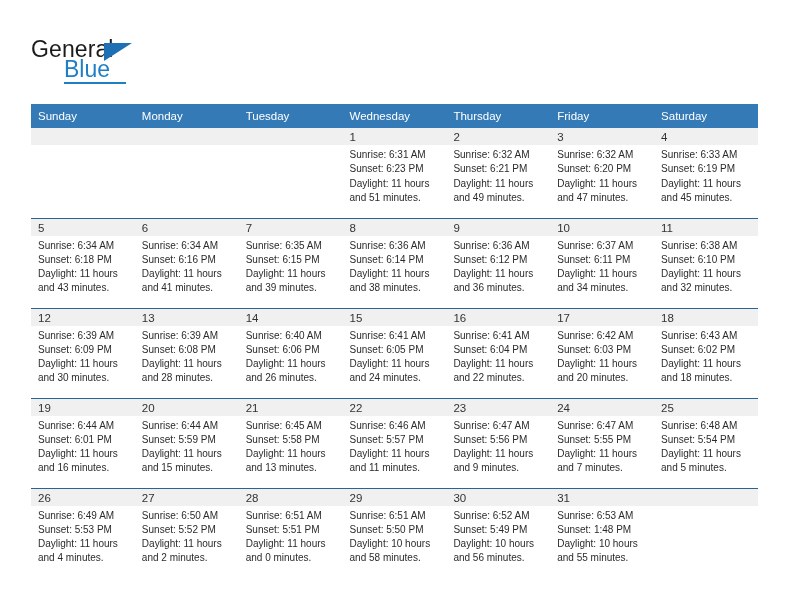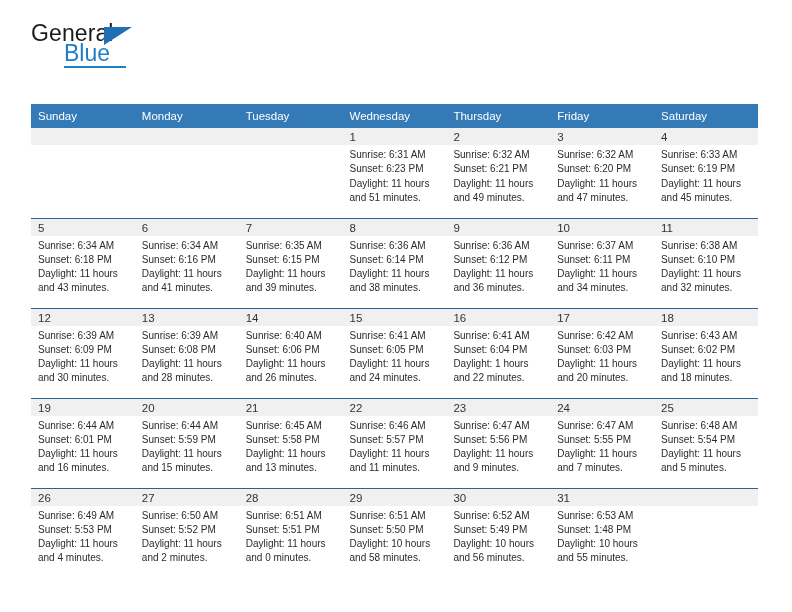--- a/index.html
+++ b/index.html
@@ -25,21 +25,21 @@
   .header {
     position: absolute;
     left: 0;
     top: 0;
     width: 792px;
     height: 104px;
   }
   .logo {
     position: absolute;
     left: 31px;
-    top: 20px;
+    top: 36px;
     width: 170px;
     height: 50px;
     text-decoration: underline;
   }
   .logo-general {
     position: absolute;
     left: 0;
     top: 0;
     font-size: 23px;
     letter-spacing: 0.1px;
@@ -364,21 +364,21 @@
                   <div class="wrap">Daylight: 11 hours and 24 minutes.</div>
                 </div>
               </div>
             </td>
             <td>
               <div class="cell-inner">
                 <div class="daynum-band">16</div>
                 <div class="details">
                   <div>Sunrise: 6:41 AM</div>
                   <div>Sunset: 6:04 PM</div>
-                  <div class="wrap">Daylight: 1 hours and 22 minutes.</div>
+                  <div class="wrap">Daylight: 11 hours and 22 minutes.</div>
                 </div>
               </div>
             </td>
             <td>
               <div class="cell-inner">
                 <div class="daynum-band">17</div>
                 <div class="details">
                   <div>Sunrise: 6:42 AM</div>
                   <div>Sunset: 6:03 PM</div>
                   <div class="wrap">Daylight: 11 hours and 20 minutes.</div>

